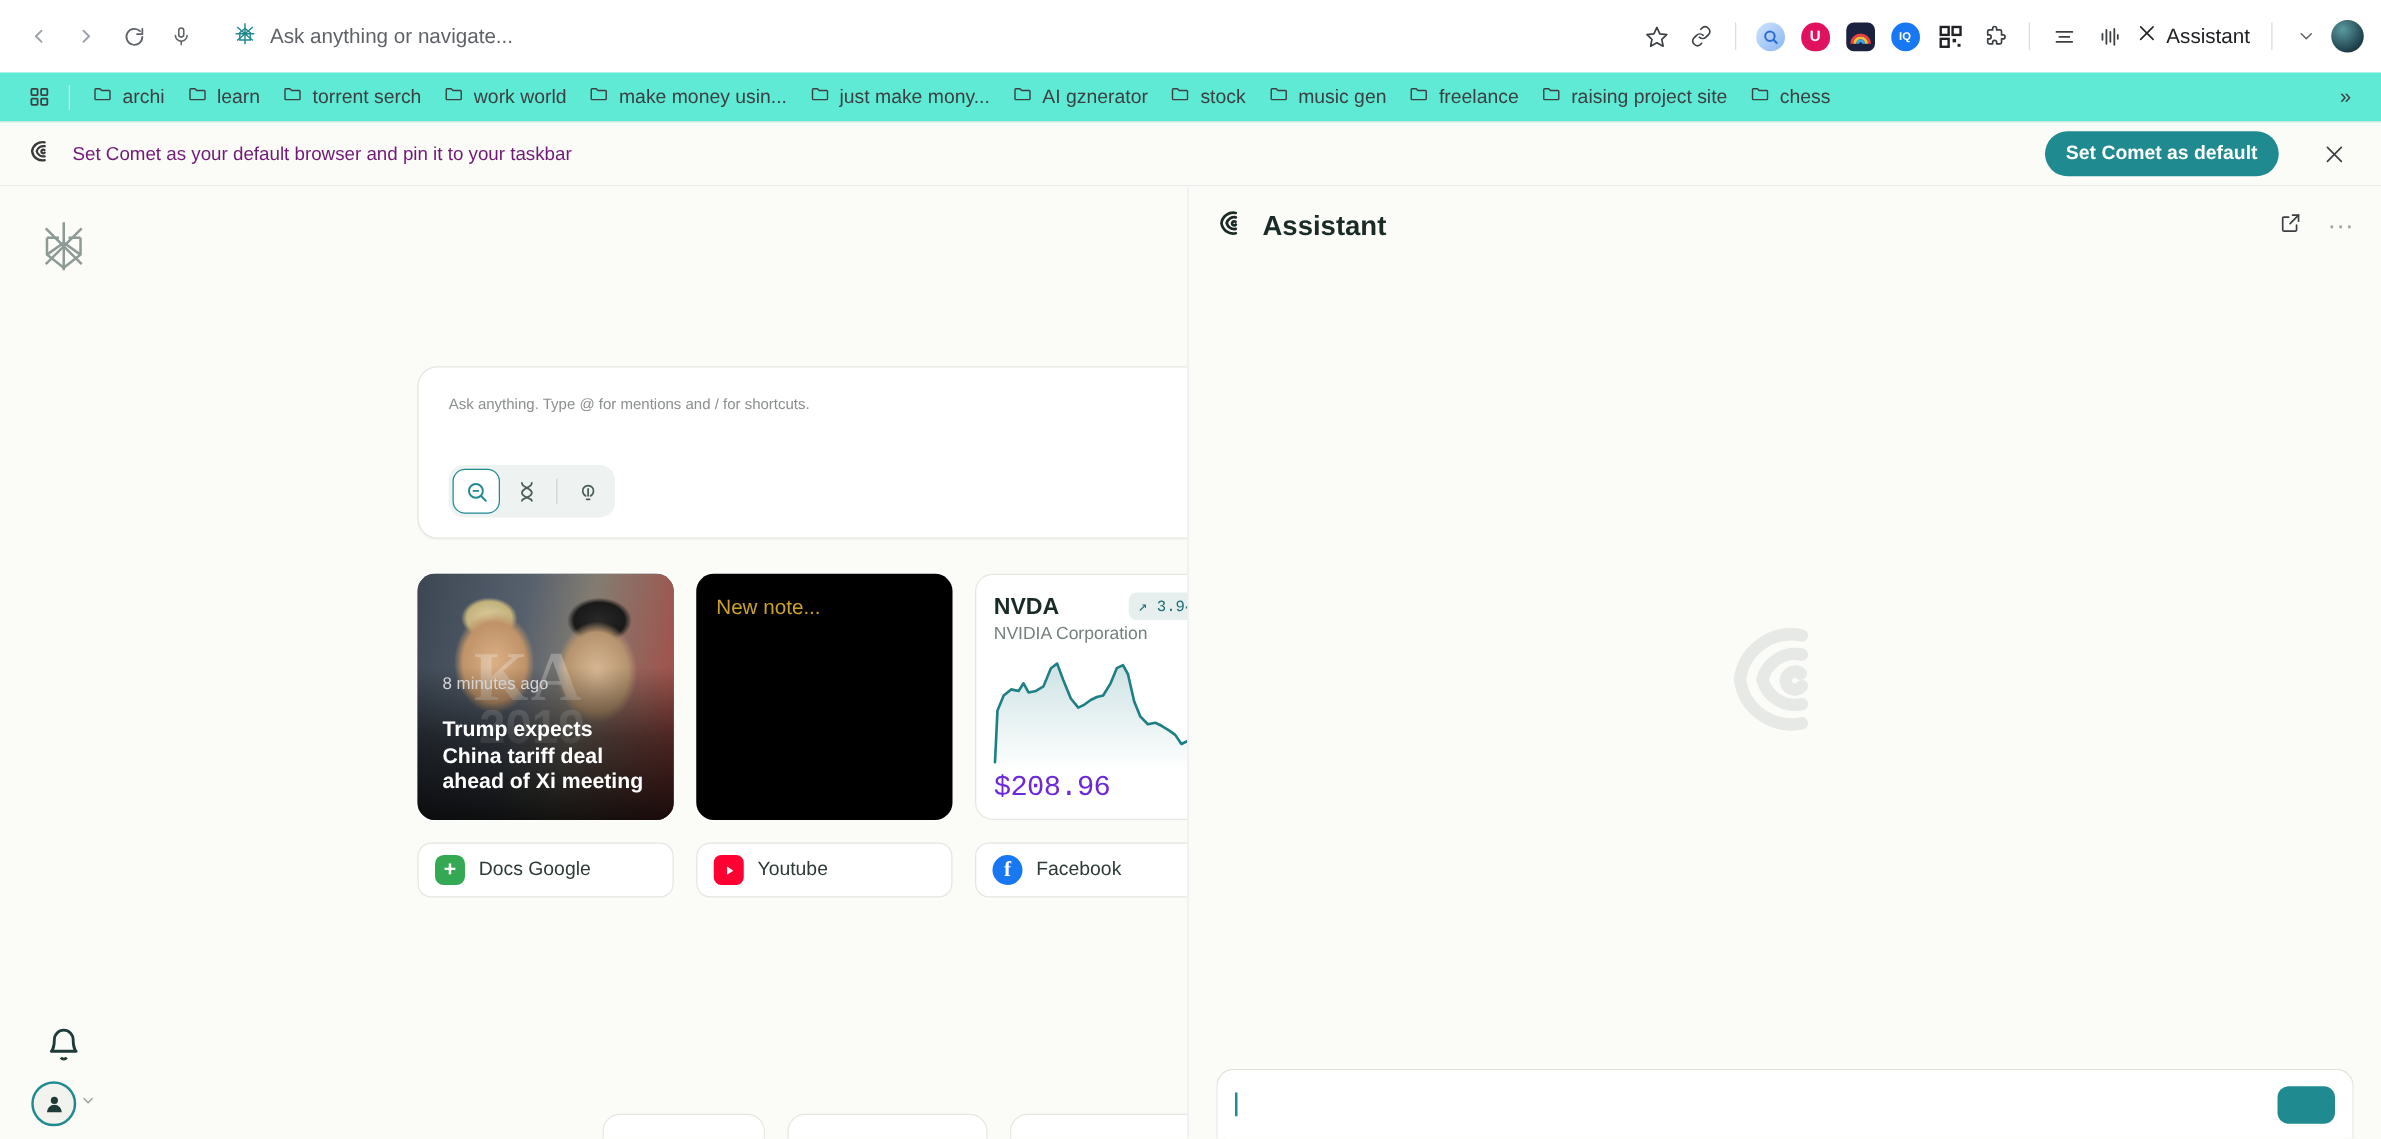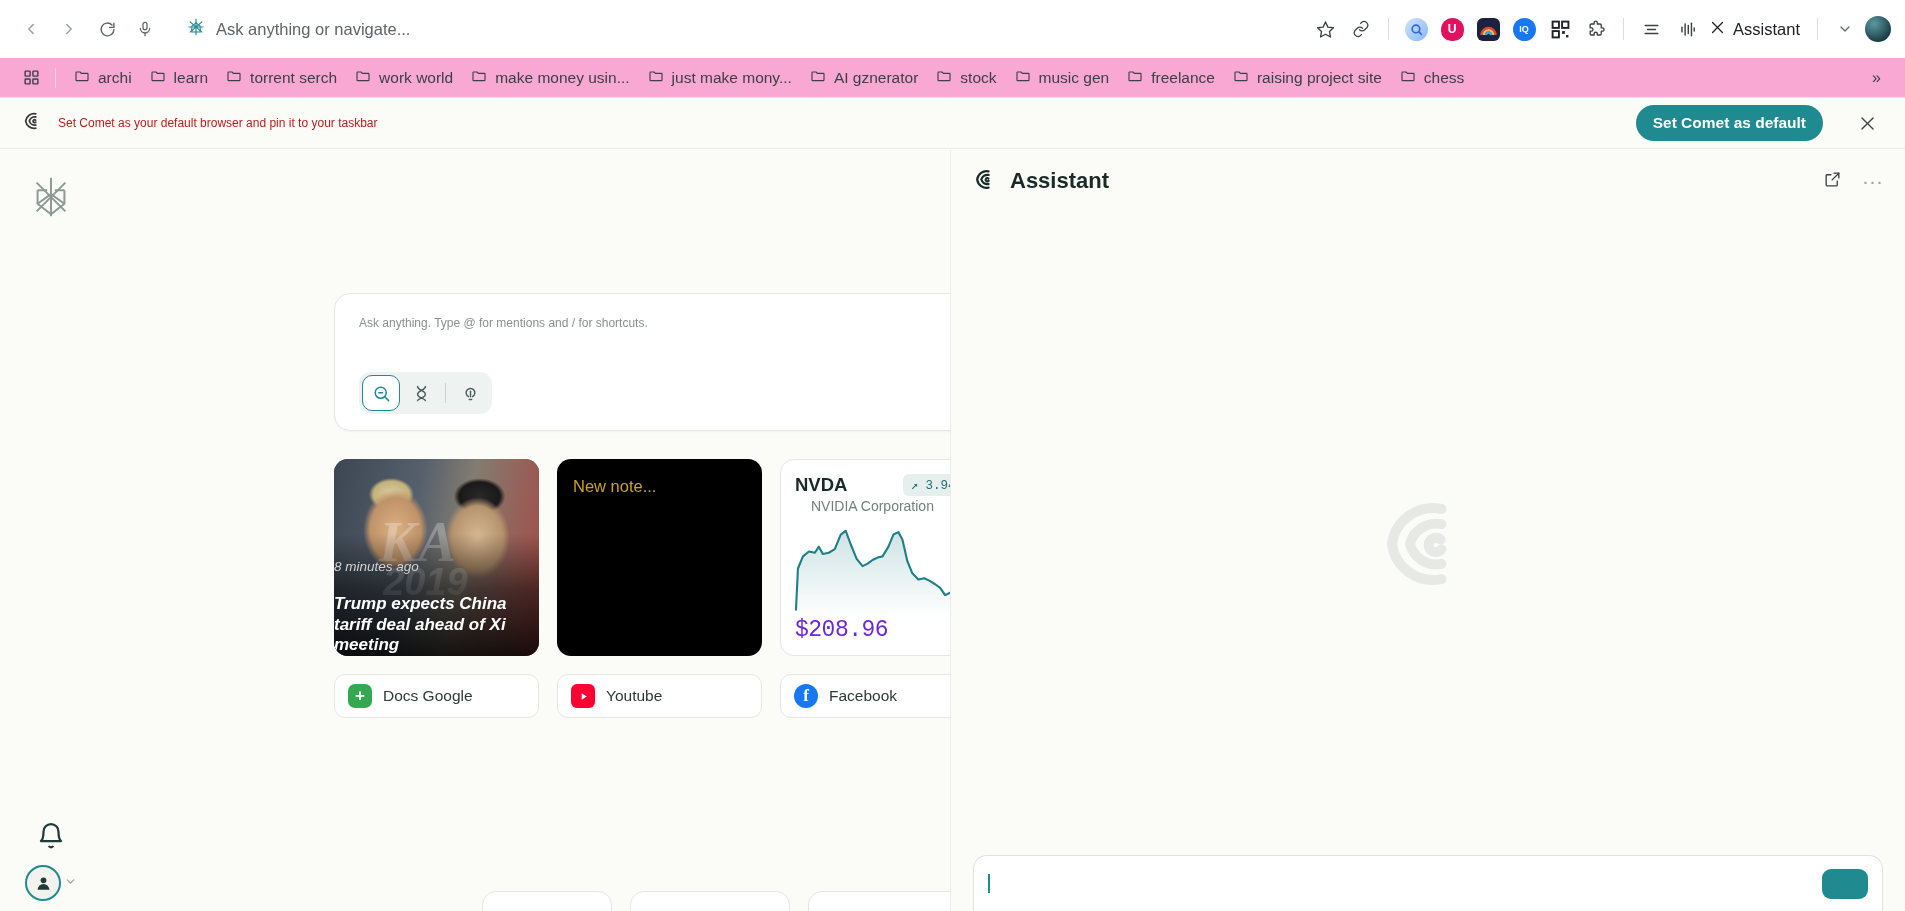--- a/index.html
+++ b/index.html
@@ -62,21 +62,21 @@
   }
   .avatar-tb {
     width: 26px; height: 26px; border-radius: 50%;
     background: radial-gradient(circle at 35% 30%, #5b9aa0, #1a3a44 75%);
     flex: none;
   }
 
   
   .bookmarks {
     height: 40px; width: 100%;
-    background: #f9a8d4;
+    background: #5eead4;
     display: flex; align-items: center;
     padding: 0 16px; gap: 0;
     border-bottom: 1px solid #e8eaed;
     overflow: hidden;
   }
   .bm-apps { width: 30px; height: 30px; display:flex; align-items:center; justify-content:center; flex:none; }
   .bm-sep { width:1px; height:20px; background:#dadce0; margin:0 9px; flex:none; }
   .bm-item {
     display: flex; align-items: center; gap: 8px;
     padding: 5px 9px; border-radius: 6px;
@@ -86,21 +86,21 @@
   .bm-overflow { margin-left: auto; padding: 4px 8px; flex:none; color:#3c4043; }
 
   
   .banner {
     height: 51px; width: 100%;
     background: #fbfbf8;
     display: flex; align-items: center;
     padding: 0 22px; gap: 14px;
     border-bottom: 1px solid #ececec;
   }
-  .banner-text { font-size: 12px; color: #b91c1c; }
+  .banner-text { font-size: 15px; color: #701a75; }
   .banner-cta {
     margin-left: auto;
     background: #1f8a8f; color: #ffffff;
     font-size: 15.5px; font-weight: 700;
     padding: 9px 17px; border-radius: 19px;
     white-space: nowrap;
   }
   .banner-close {
     width: 32px; height: 32px; margin-left: 14px;
     display: flex; align-items: center; justify-content: center;
@@ -171,21 +171,21 @@
   .widgets { display: flex; gap: 18px; margin-top: 28px; }
   .w {
     width: 205px; height: 197px; border-radius: 14px;
     position: relative; overflow: hidden; flex: none;
   }
 
   
   .w-news {
     background: linear-gradient(170deg,#4b5563 0%,#374151 40%,#1f2937 100%);
     display:flex; flex-direction:column; justify-content:flex-end;
-    padding: 0; color:#fff;font-style:italic;
+    padding: 20px; color:#fff;
   }
   .news-faces {
     position:absolute; inset:0;
     background:
       radial-gradient(ellipse 46px 58px at 30% 36%, #e8b98c 0%, #c99a6e 55%, transparent 70%),
       radial-gradient(ellipse 30px 22px at 28% 18%, #e7d9a8 0%, #cdbb82 60%, transparent 75%),
       radial-gradient(ellipse 46px 58px at 70% 40%, #e3c29c 0%, #bf9b74 55%, transparent 70%),
       radial-gradient(ellipse 34px 24px at 71% 19%, #2b2b2b 0%, #1a1a1a 60%, transparent 76%),
       linear-gradient(100deg,#3f4a57 0%,#5b6573 38%,#8a8377 60%,#b04b45 100%);
   }
@@ -216,21 +216,21 @@
     padding: 14px 14px 12px 14px;
     display:flex; flex-direction:column;
   }
   .stk-top { display:flex; align-items:flex-start; justify-content:space-between; }
   .stk-sym { font-size: 18.5px; font-weight: 700; color:#1a2b27; }
   .stk-chg {
     background:#e6eeee; color:#1f6f73; font-size:12.5px;
     padding: 3px 7px; border-radius: 6px;
     font-family:"Liberation Mono",monospace; white-space:nowrap;
   }
-  .stk-name { font-size: 14px; color:#73807c; margin-top: 2px; margin-left: 16px; }
+  .stk-name { font-size: 14px; color:#73807c; margin-top: 2px; }
   .stk-chart { flex:1; margin: 6px -2px 0 -2px; position:relative; }
   .stk-price {
     font-size: 23px; color:#6d28d9;
     font-family:"Liberation Mono",monospace; letter-spacing:-.5px;
   }
 
   
   .shortcuts { display:flex; gap:18px; margin-top: 18px; }
   .sc {
     width: 205px; height: 44px; border-radius: 11px;

